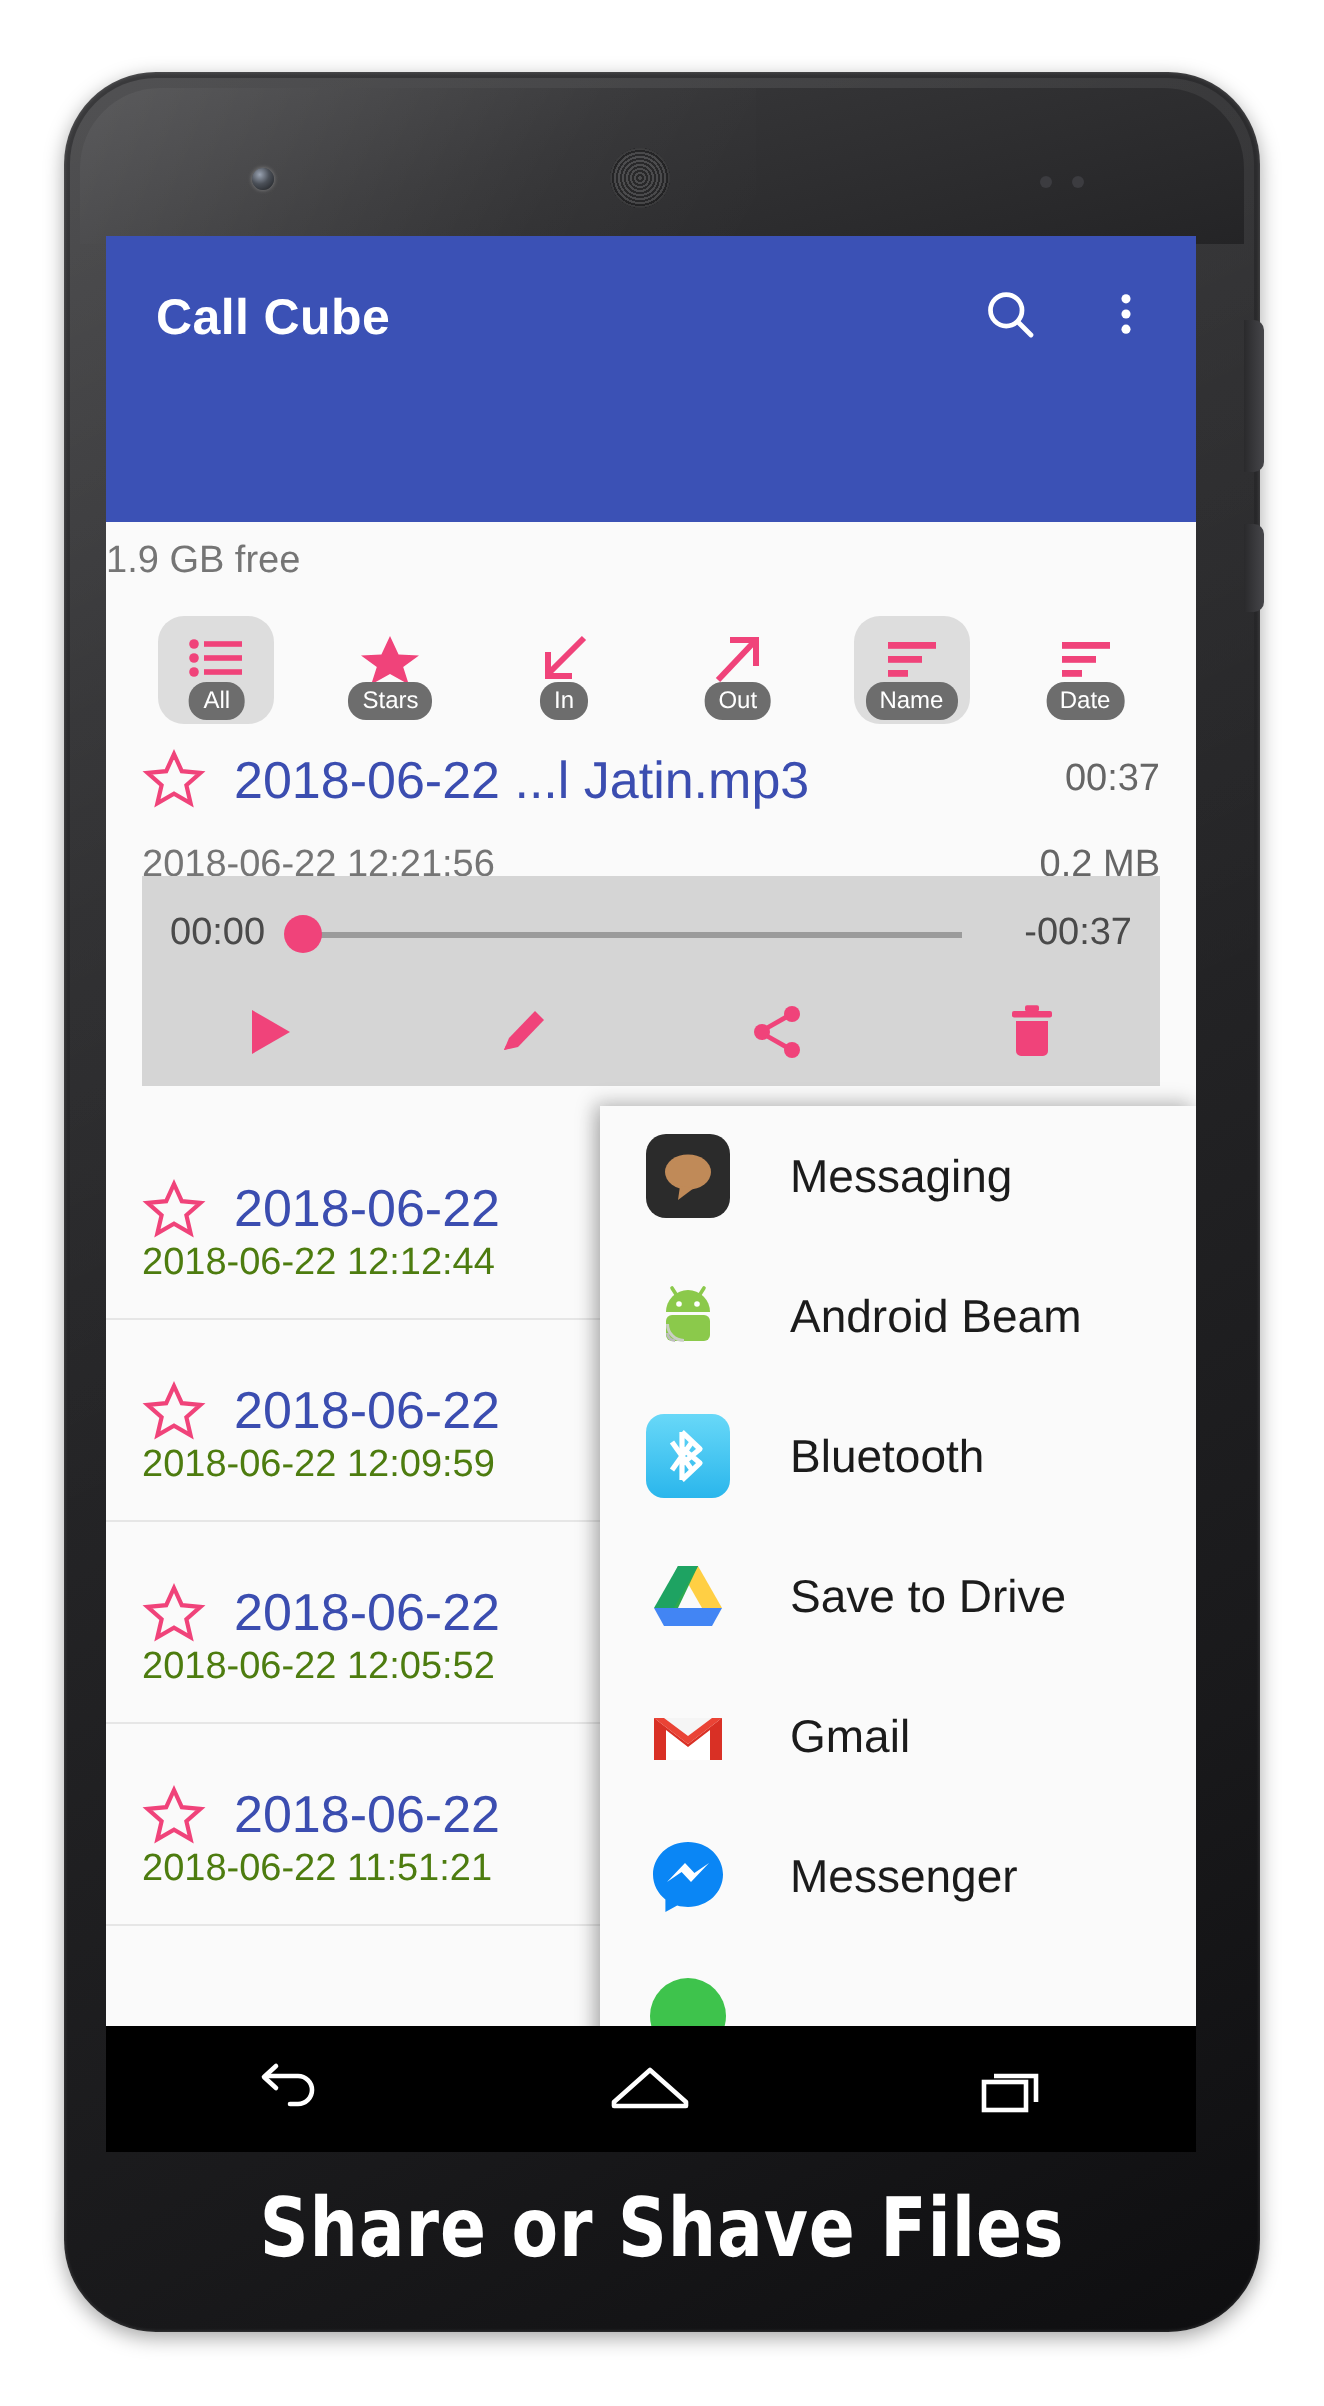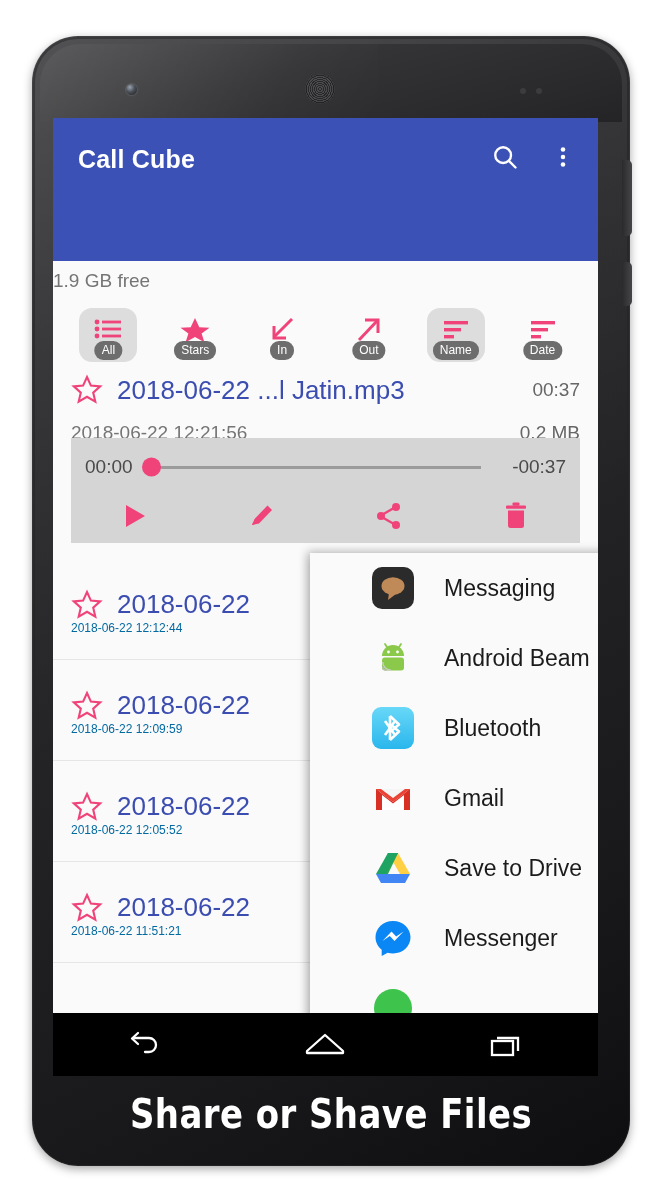--- a/index.html
+++ b/index.html
@@ -144,29 +144,28 @@
     position:absolute; left:0; top:52px; width:509px; height:52px;
     display:flex; align-items:center;
   }
   .ctrl{ flex:1 1 0; display:flex; align-items:center; justify-content:center; }
 
   
   .list{ position:absolute; left:0; top:441px; width:545px; }
   .litem{ position:relative; height:100px; border-bottom:1px solid #e6e6e6; }
   .litem .row1{ position:absolute; left:18px; top:30px; display:flex; }
   .litem .ltitle{ color:#3b4db0; font-size:26px; margin-left:14px; white-space:nowrap; }
-  .litem .row2{ position:absolute; left:18px; top:62px; color:#0369a1; font-size:12px; }
+  .litem .row2{ position:absolute; left:18px; top:62px; color:#4d7c0f; font-size:19px; }
 
   
   .sheet{
-    position:absolute; left:257px; top:435px; width:298px; height:566px;
+    position:absolute; left:247px; top:435px; width:298px; height:566px;
     background:#fafafa;
     box-shadow: -3px -2px 9px rgba(0,0,0,0.22), 0 4px 10px rgba(0,0,0,0.18);
     overflow:hidden;
-    padding-left:39px;
   }
   .srow{ position:relative; height:70px; display:flex; align-items:center; padding-left:21px; }
   .sicon{ width:46px; height:46px; flex:0 0 46px; display:flex; align-items:center; justify-content:center; }
   .slabel{ margin-left:28px; font-size:23px; color:#1b1b1b; }
 
   
   .navbar{
     position:absolute; left:53px; top:1013px; width:545px; height:63px; background:#000;
     display:flex; align-items:center; justify-content:space-around;
   }
@@ -437,47 +436,47 @@
             <line x1="14" y1="15" x2="24" y2="29" stroke="#fff" stroke-width="2.6"></line>
             <line x1="14" y1="29" x2="24" y2="15" stroke="#fff" stroke-width="2.6"></line>
           </svg>
         </span>
         <span class="slabel">Bluetooth</span>
       </div>
 
       <div class="srow">
         <span class="sicon">
           <svg width="44" height="44" viewBox="0 0 44 44">
+            <polygon points="17,7 27,7 39,28 29,28" fill="#ffcf44"></polygon>
+            <polygon points="17,7 7,28 17,28 27,7" fill="#2da94f" transform="translate(0,0)"></polygon>
+            <polygon points="17,7 5,28 15,28 27,7" fill="#1ea362"></polygon>
+            <polygon points="5,28 39,28 34,37 10,37" fill="#4285f4"></polygon>
+            <polygon points="15,28 29,28 34,37 10,37" fill="#4285f4"></polygon>
+          </svg>
+        </span>
+        <span class="slabel">Save to Drive</span>
+      </div>
+
+      <div class="srow">
+        <span class="sicon">
+          <svg width="44" height="44" viewBox="0 0 44 44">
             <rect x="5" y="13" width="34" height="21" fill="#f5f5f5"></rect>
             <polygon points="5,13 5,34 11,34 11,19" fill="#d93025"></polygon>
             <polygon points="39,13 39,34 33,34 33,19" fill="#d93025"></polygon>
             <polygon points="5,13 22,26 39,13 39,16 22,29.5 5,16" fill="#d93025"></polygon>
             <polygon points="11,19 22,27.5 33,19 33,34 11,34" fill="#ffffff"></polygon>
             <polygon points="5,13 22,26 39,13 34,13 22,22 10,13" fill="#ea4335"></polygon>
           </svg>
         </span>
         <span class="slabel">Gmail</span>
       </div>
 
       <div class="srow">
         <span class="sicon">
           <svg width="44" height="44" viewBox="0 0 44 44">
-            <polygon points="17,7 27,7 39,28 29,28" fill="#ffcf44"></polygon>
-            <polygon points="17,7 7,28 17,28 27,7" fill="#2da94f" transform="translate(0,0)"></polygon>
-            <polygon points="17,7 5,28 15,28 27,7" fill="#1ea362"></polygon>
-            <polygon points="5,28 39,28 34,37 10,37" fill="#4285f4"></polygon>
-            <polygon points="15,28 29,28 34,37 10,37" fill="#4285f4"></polygon>
-          </svg>
-        </span>
-        <span class="slabel">Save to Drive</span>
-      </div>
-
-      <div class="srow">
-        <span class="sicon">
-          <svg width="44" height="44" viewBox="0 0 44 44">
             <path d="M22 5 C12 5 4.5 12.4 4.5 21.3 c0 5 2.4 9.5 6.2 12.4 l0 6.3 5.9 -3.2 c1.7 .5 3.5 .7 5.4 .7 10 0 17.5 -7.3 17.5 -16.2 C39.5 12.4 32 5 22 5 Z" fill="#0a86f5"></path>
             <polygon points="11.5,25 20.5,15.5 25.2,20.5 32.5,15.5 23.5,25 18.8,20 11.5,25" fill="#ffffff"></polygon>
           </svg>
         </span>
         <span class="slabel">Messenger</span>
       </div>
 
       <div class="srow">
         <span class="sicon">
           <svg width="44" height="44" viewBox="0 0 44 44">

